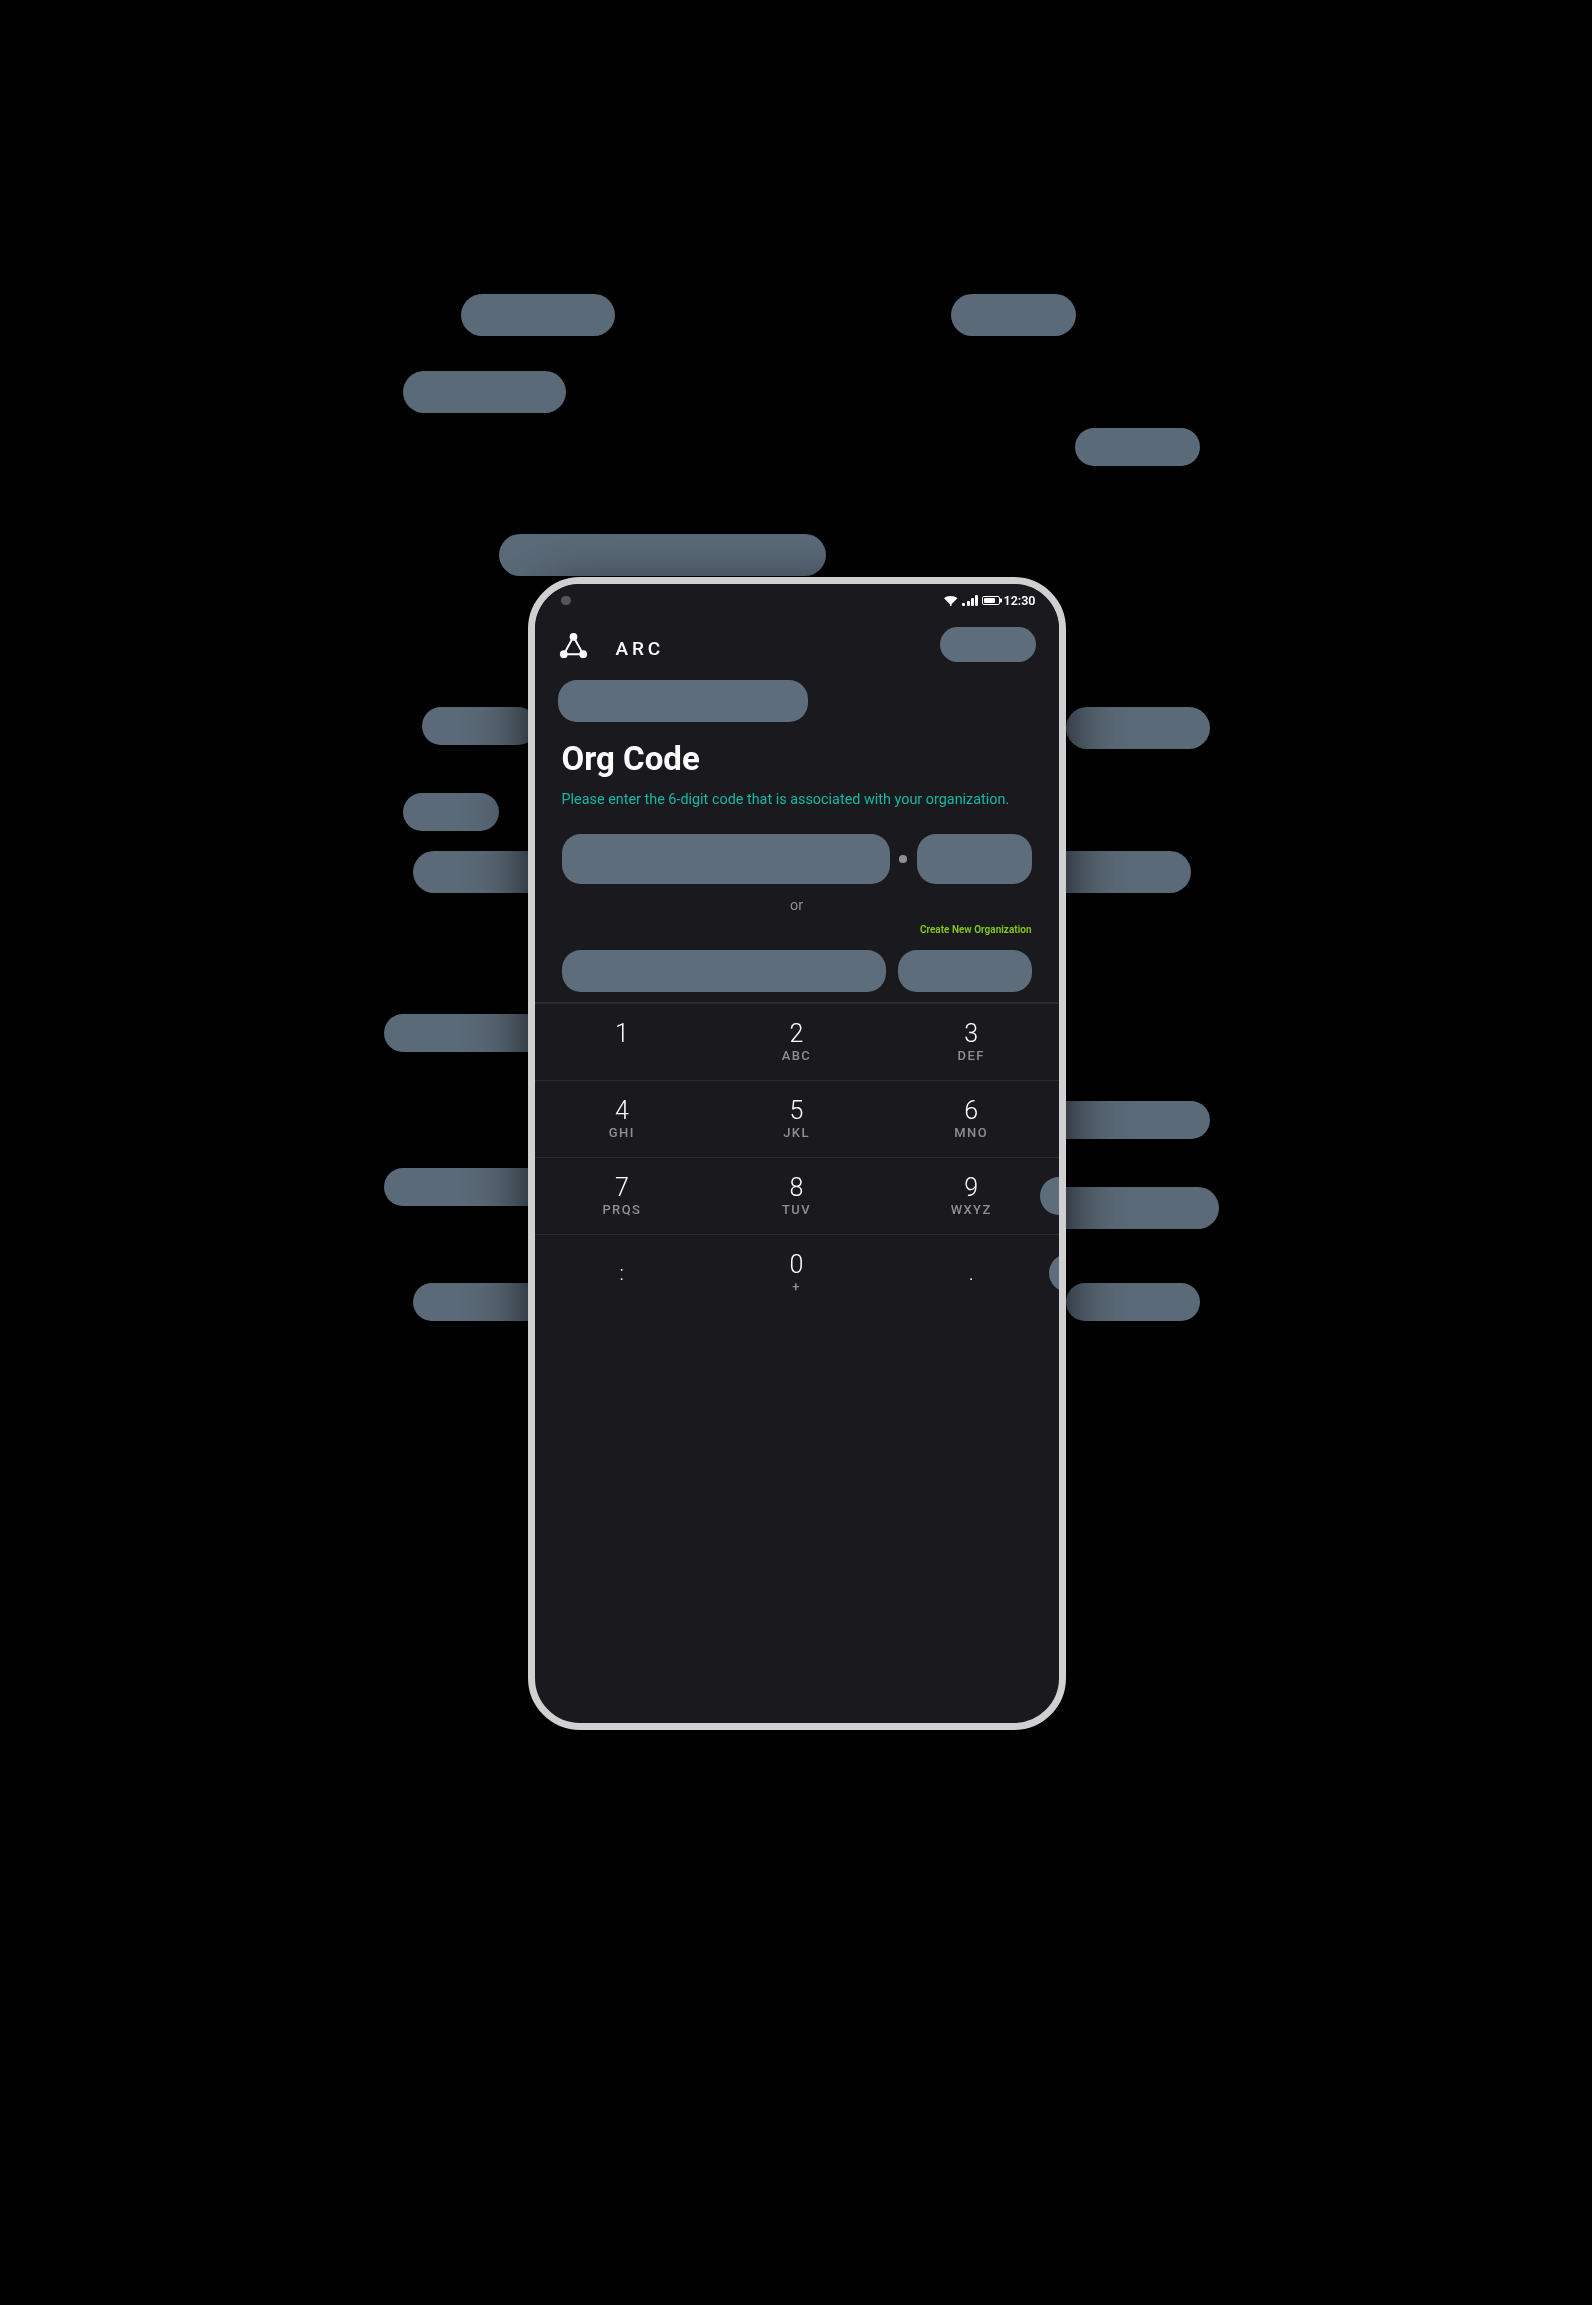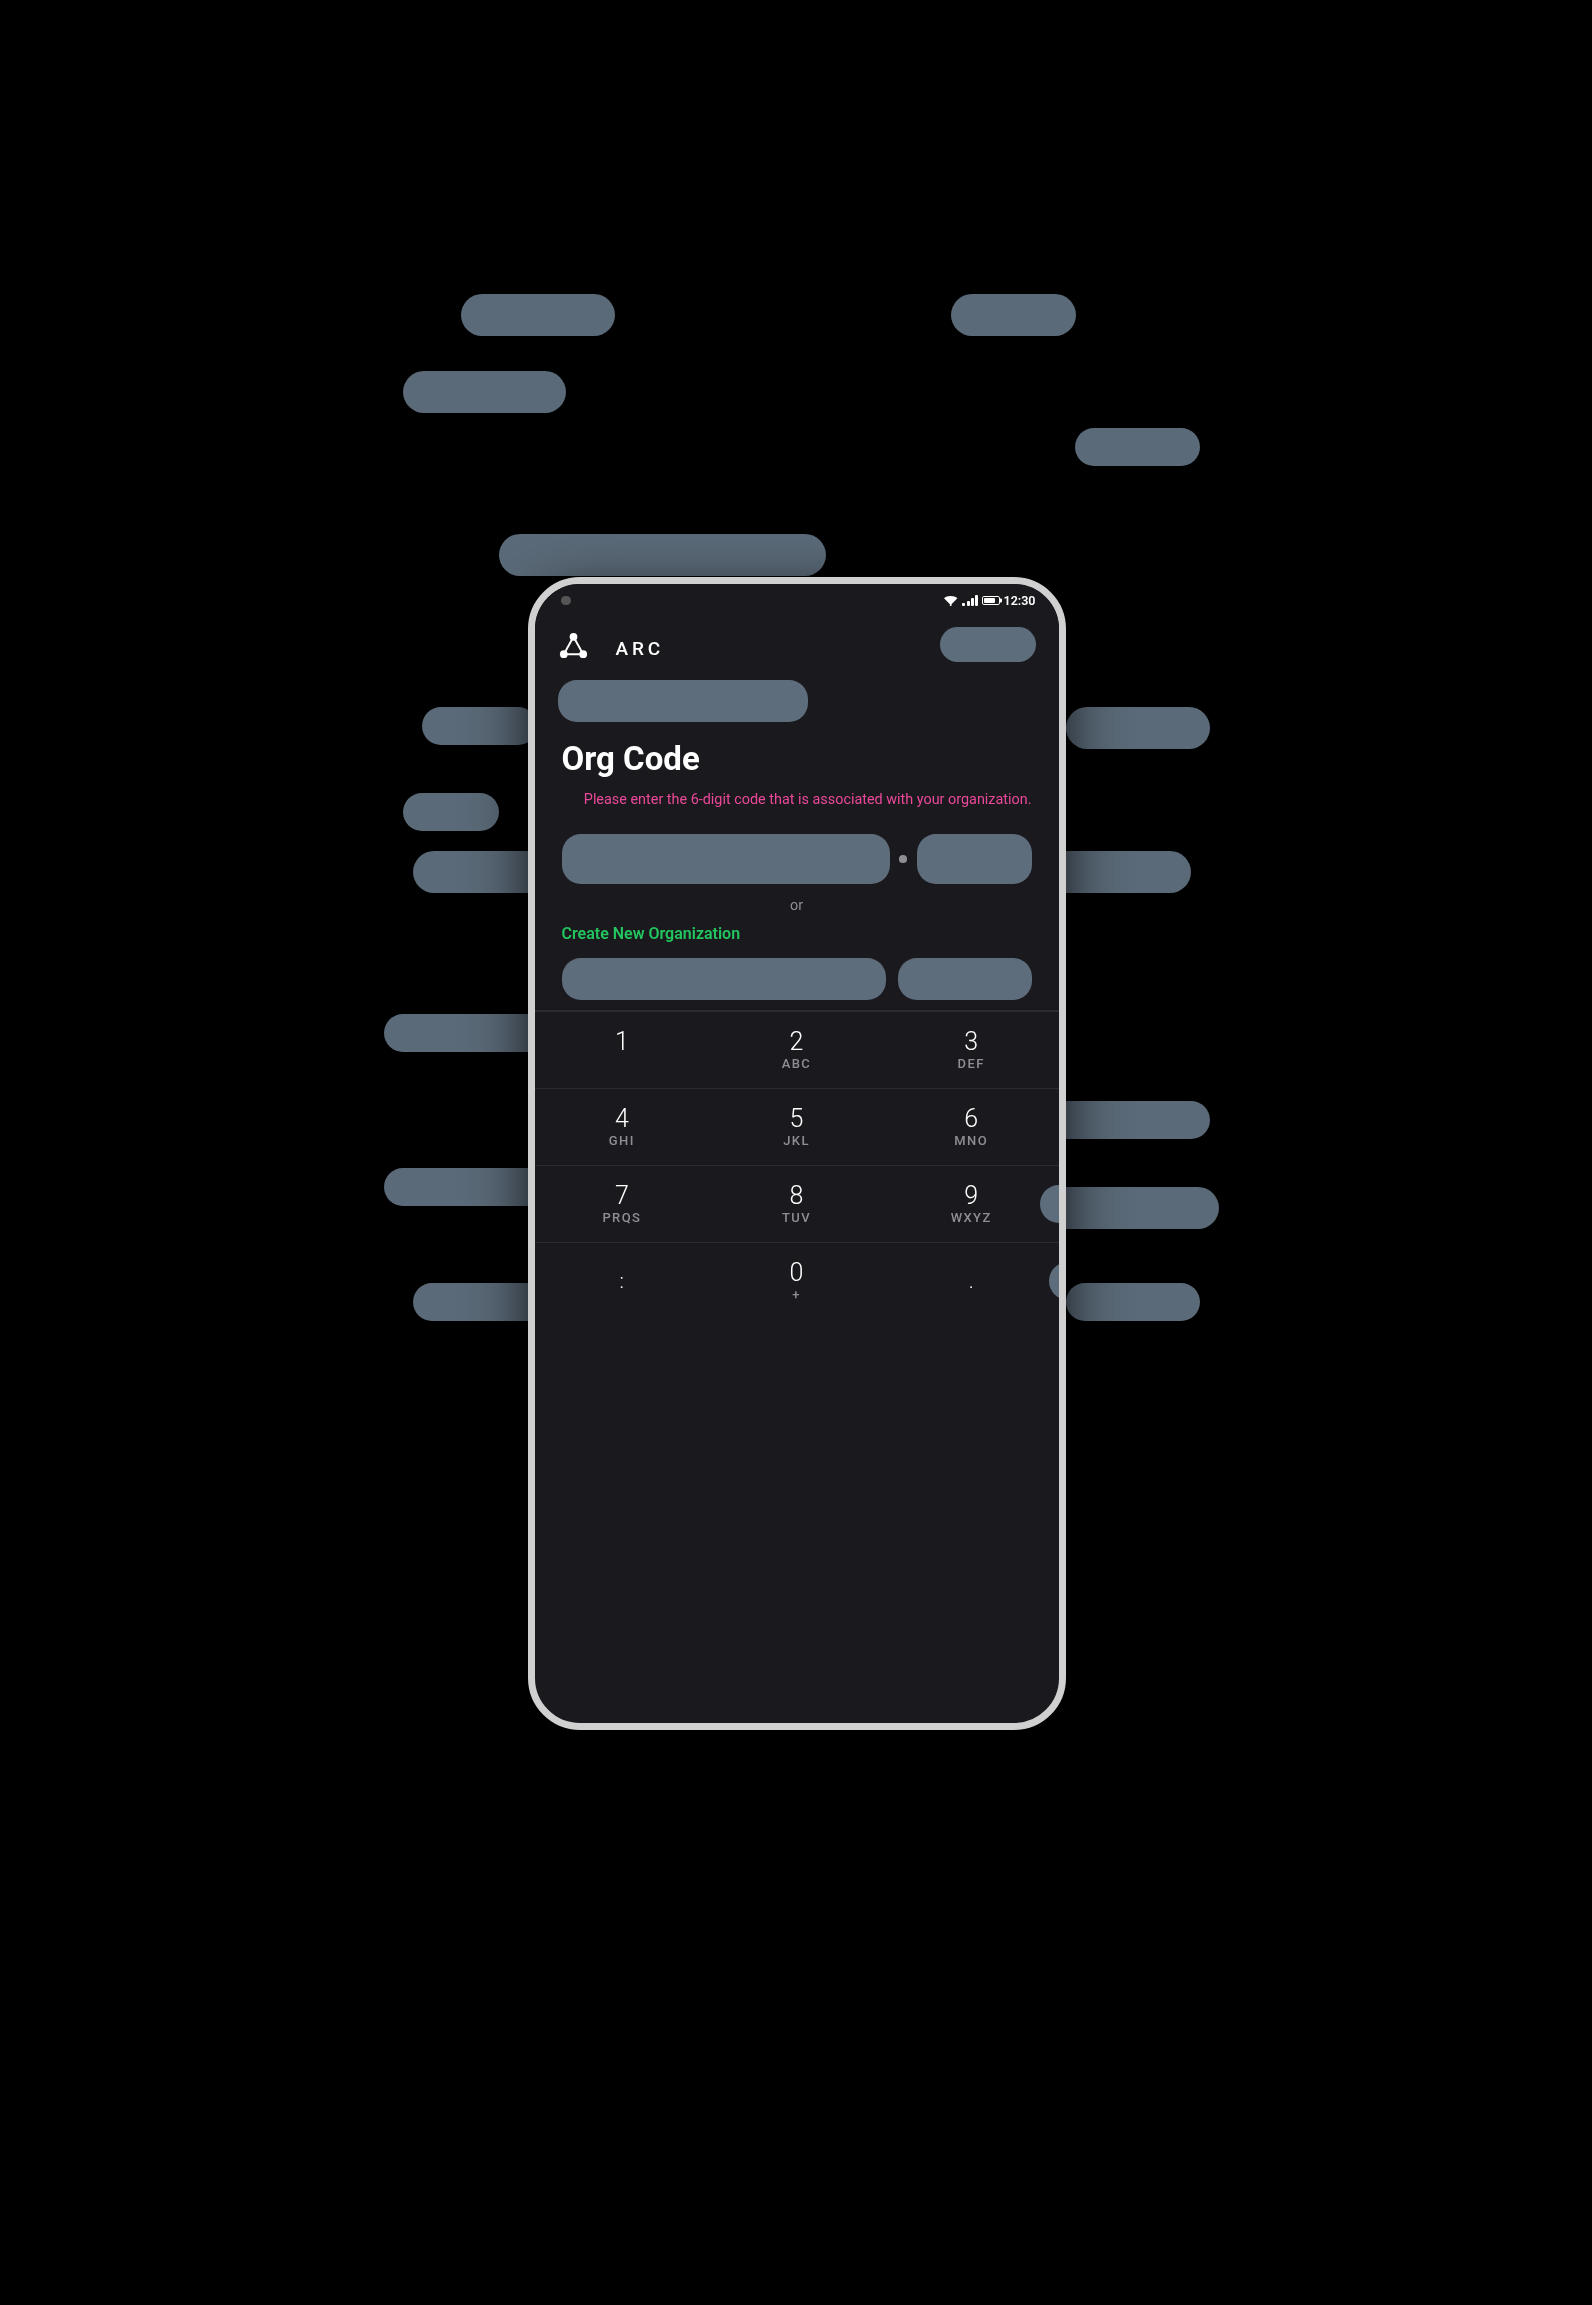--- a/index.html
+++ b/index.html
@@ -175,25 +175,24 @@
     }
 
     .page-title {
       color: #fff;
       font-size: 33px;
       font-weight: 700;
       margin-bottom: 11.5px;
     }
 
     .page-subtitle {
-      color: #ec4899;
+      color: #14b8a6;
       font-size: 14.4px;
       line-height: 1.5;
       margin-bottom: 23px;
-      text-align: right;
     }
 
     
     .input-row {
       display: flex;
       align-items: center;
       gap: 9.6px;
       margin-bottom: 9.6px;
     }
 
@@ -224,23 +223,23 @@
     
     .or-divider {
       text-align: center;
       color: #8e8e93;
       font-size: 14.4px;
       margin: 13.4px 0 9.6px;
     }
 
     
     .create-org-link {
-      text-align: left;
-      color: #22c55e;
-      font-size: 16px;
+      text-align: right;
+      color: #84cc16;
+      font-size: 10px;
       font-weight: 600;
       margin-bottom: 15.4px;
       cursor: pointer;
     }
 
     
     .bottom-annotation-row {
       display: flex;
       gap: 11.5px;
       padding: 0 0 9.6px;

